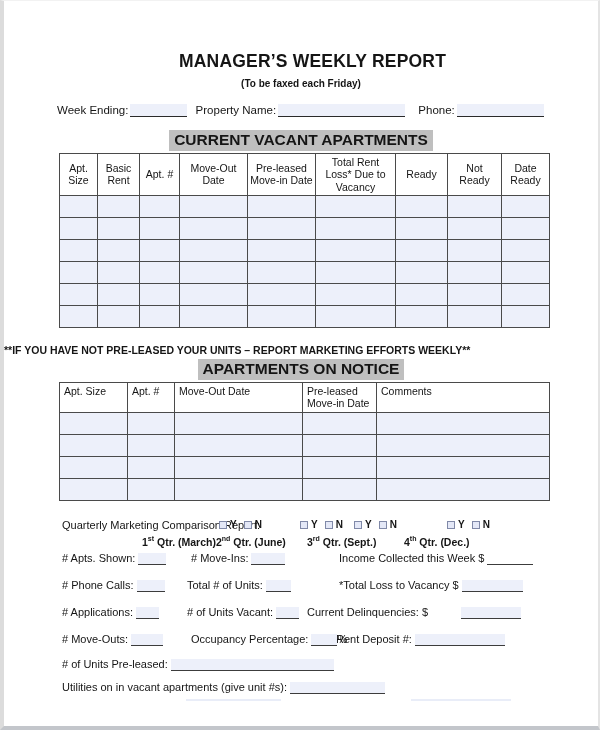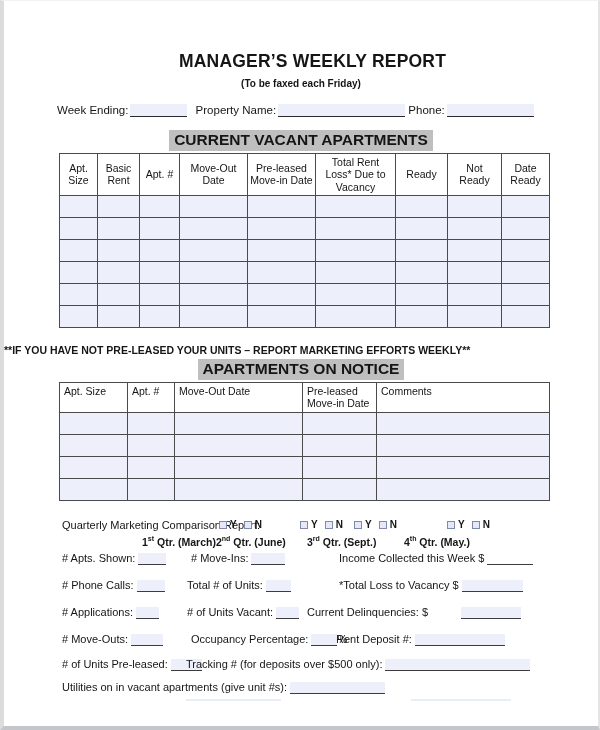--- a/index.html
+++ b/index.html
@@ -49,21 +49,21 @@
 <body>
 
 <div class="page">
 
   <h1 class="title">MANAGER’S WEEKLY REPORT</h1>
   <div class="subtitle">(To be faxed each Friday)</div>
 
   <div class="hdr-fields">
     <span>Week Ending:</span><span class="fld2" style="width:57px"></span>
     <span style="margin-left:5px">Property Name:</span><span class="fld2" style="width:127px"></span>
-    <span style="margin-left:0">Phone:</span><span class="fld2" style="width:87px"></span>
+    <span style="margin-left:10px">Phone:</span><span class="fld2" style="width:87px"></span>
   </div>
 
   <div class="sec-title">
     <span class="hl">CURRENT VACANT APARTMENTS</span>
   </div>
 
   <table class="tbl tbl1">
     <colgroup>
       <col style="width:38px">
         <col style="width:42px">
@@ -217,42 +217,42 @@
     <span class="q-label">Quarterly Marketing Comparison Report:</span>
 
     <span class="yn yn1"><span class="cb"></span><span class="ynl">Y</span><span class="cb"></span><span class="ynl">N</span></span>
     <span class="yn yn2"><span class="cb"></span><span class="ynl">Y</span><span class="cb"></span><span class="ynl">N</span></span>
     <span class="yn yn3"><span class="cb"></span><span class="ynl">Y</span><span class="cb"></span><span class="ynl">N</span></span>
     <span class="yn yn4"><span class="cb"></span><span class="ynl">Y</span><span class="cb"></span><span class="ynl">N</span></span>
 
     <span class="q q1"><span>1</span><sup>st</sup><span> Qtr. (March)</span></span>
     <span class="q q2"><span>2</span><sup>nd</sup><span> Qtr. (June)</span></span>
     <span class="q q3"><span>3</span><sup>rd</sup><span> Qtr. (Sept.)</span></span>
-    <span class="q q4"><span>4</span><sup>th</sup><span> Qtr. (May.)</span></span>
+    <span class="q q4"><span>4</span><sup>th</sup><span> Qtr. (Dec.)</span></span>
   </div>
 
   <div class="stats">
     <div class="stat" style="left:58px;top:2px"><span># Apts. Shown:</span><span class="fld" style="width:28px"></span></div>
     <div class="stat" style="left:187px;top:2px"><span># Move-Ins:</span><span class="fld" style="width:34px"></span></div>
     <div class="stat" style="left:335px;top:2px"><span>Income Collected this Week $</span><span class="fld plain" style="width:46px"></span></div>
 
     <div class="stat" style="left:58px;top:29px"><span># Phone Calls:</span><span class="fld" style="width:28px"></span></div>
     <div class="stat" style="left:183px;top:29px"><span>Total # of Units:</span><span class="fld" style="width:25px"></span></div>
     <div class="stat" style="left:335px;top:29px"><span>*Total Loss to Vacancy $</span><span class="fld" style="width:61px"></span></div>
 
     <div class="stat" style="left:58px;top:56px"><span># Applications:</span><span class="fld" style="width:23px"></span></div>
     <div class="stat" style="left:183px;top:56px"><span># of Units Vacant:</span><span class="fld" style="width:23px"></span></div>
     <div class="stat" style="left:303px;top:56px"><span>Current Delinquencies: $</span><span class="fld" style="width:60px;margin-left:33px"></span></div>
 
     <div class="stat" style="left:58px;top:83px"><span># Move-Outs:</span><span class="fld" style="width:32px"></span></div>
     <div class="stat" style="left:332px;top:83px"><span>Rent Deposit #:</span><span class="fld" style="width:90px"></span></div>
     <div class="stat" style="left:187px;top:83px"><span>Occupancy Percentage:</span><span class="fld" style="width:26px"></span><span>%</span></div>
 
     <div class="stat" style="left:58px;top:108px"><span># of Units Pre-leased:</span><span class="fld" style="width:31px"></span></div>
-    <div class="stat" style="left:182px;top:108px"><span>Tracking # (for deposits over $500 only):</span><span class="fld" style="width:145px"></span></div>
+    <div class="stat" style="left:182px;top:108px"><span class="fld" style="width:145px"></span></div>
 
     <div class="stat" style="left:58px;top:131px"><span>Utilities on in vacant apartments (give unit #s):</span><span class="fld" style="width:95px"></span></div>
 
     <div class="faint" style="left:182px;top:149px;width:95px"></div>
     <div class="faint" style="left:407px;top:149px;width:100px"></div>
   </div>
 
 </div>
 
 </body></html>

